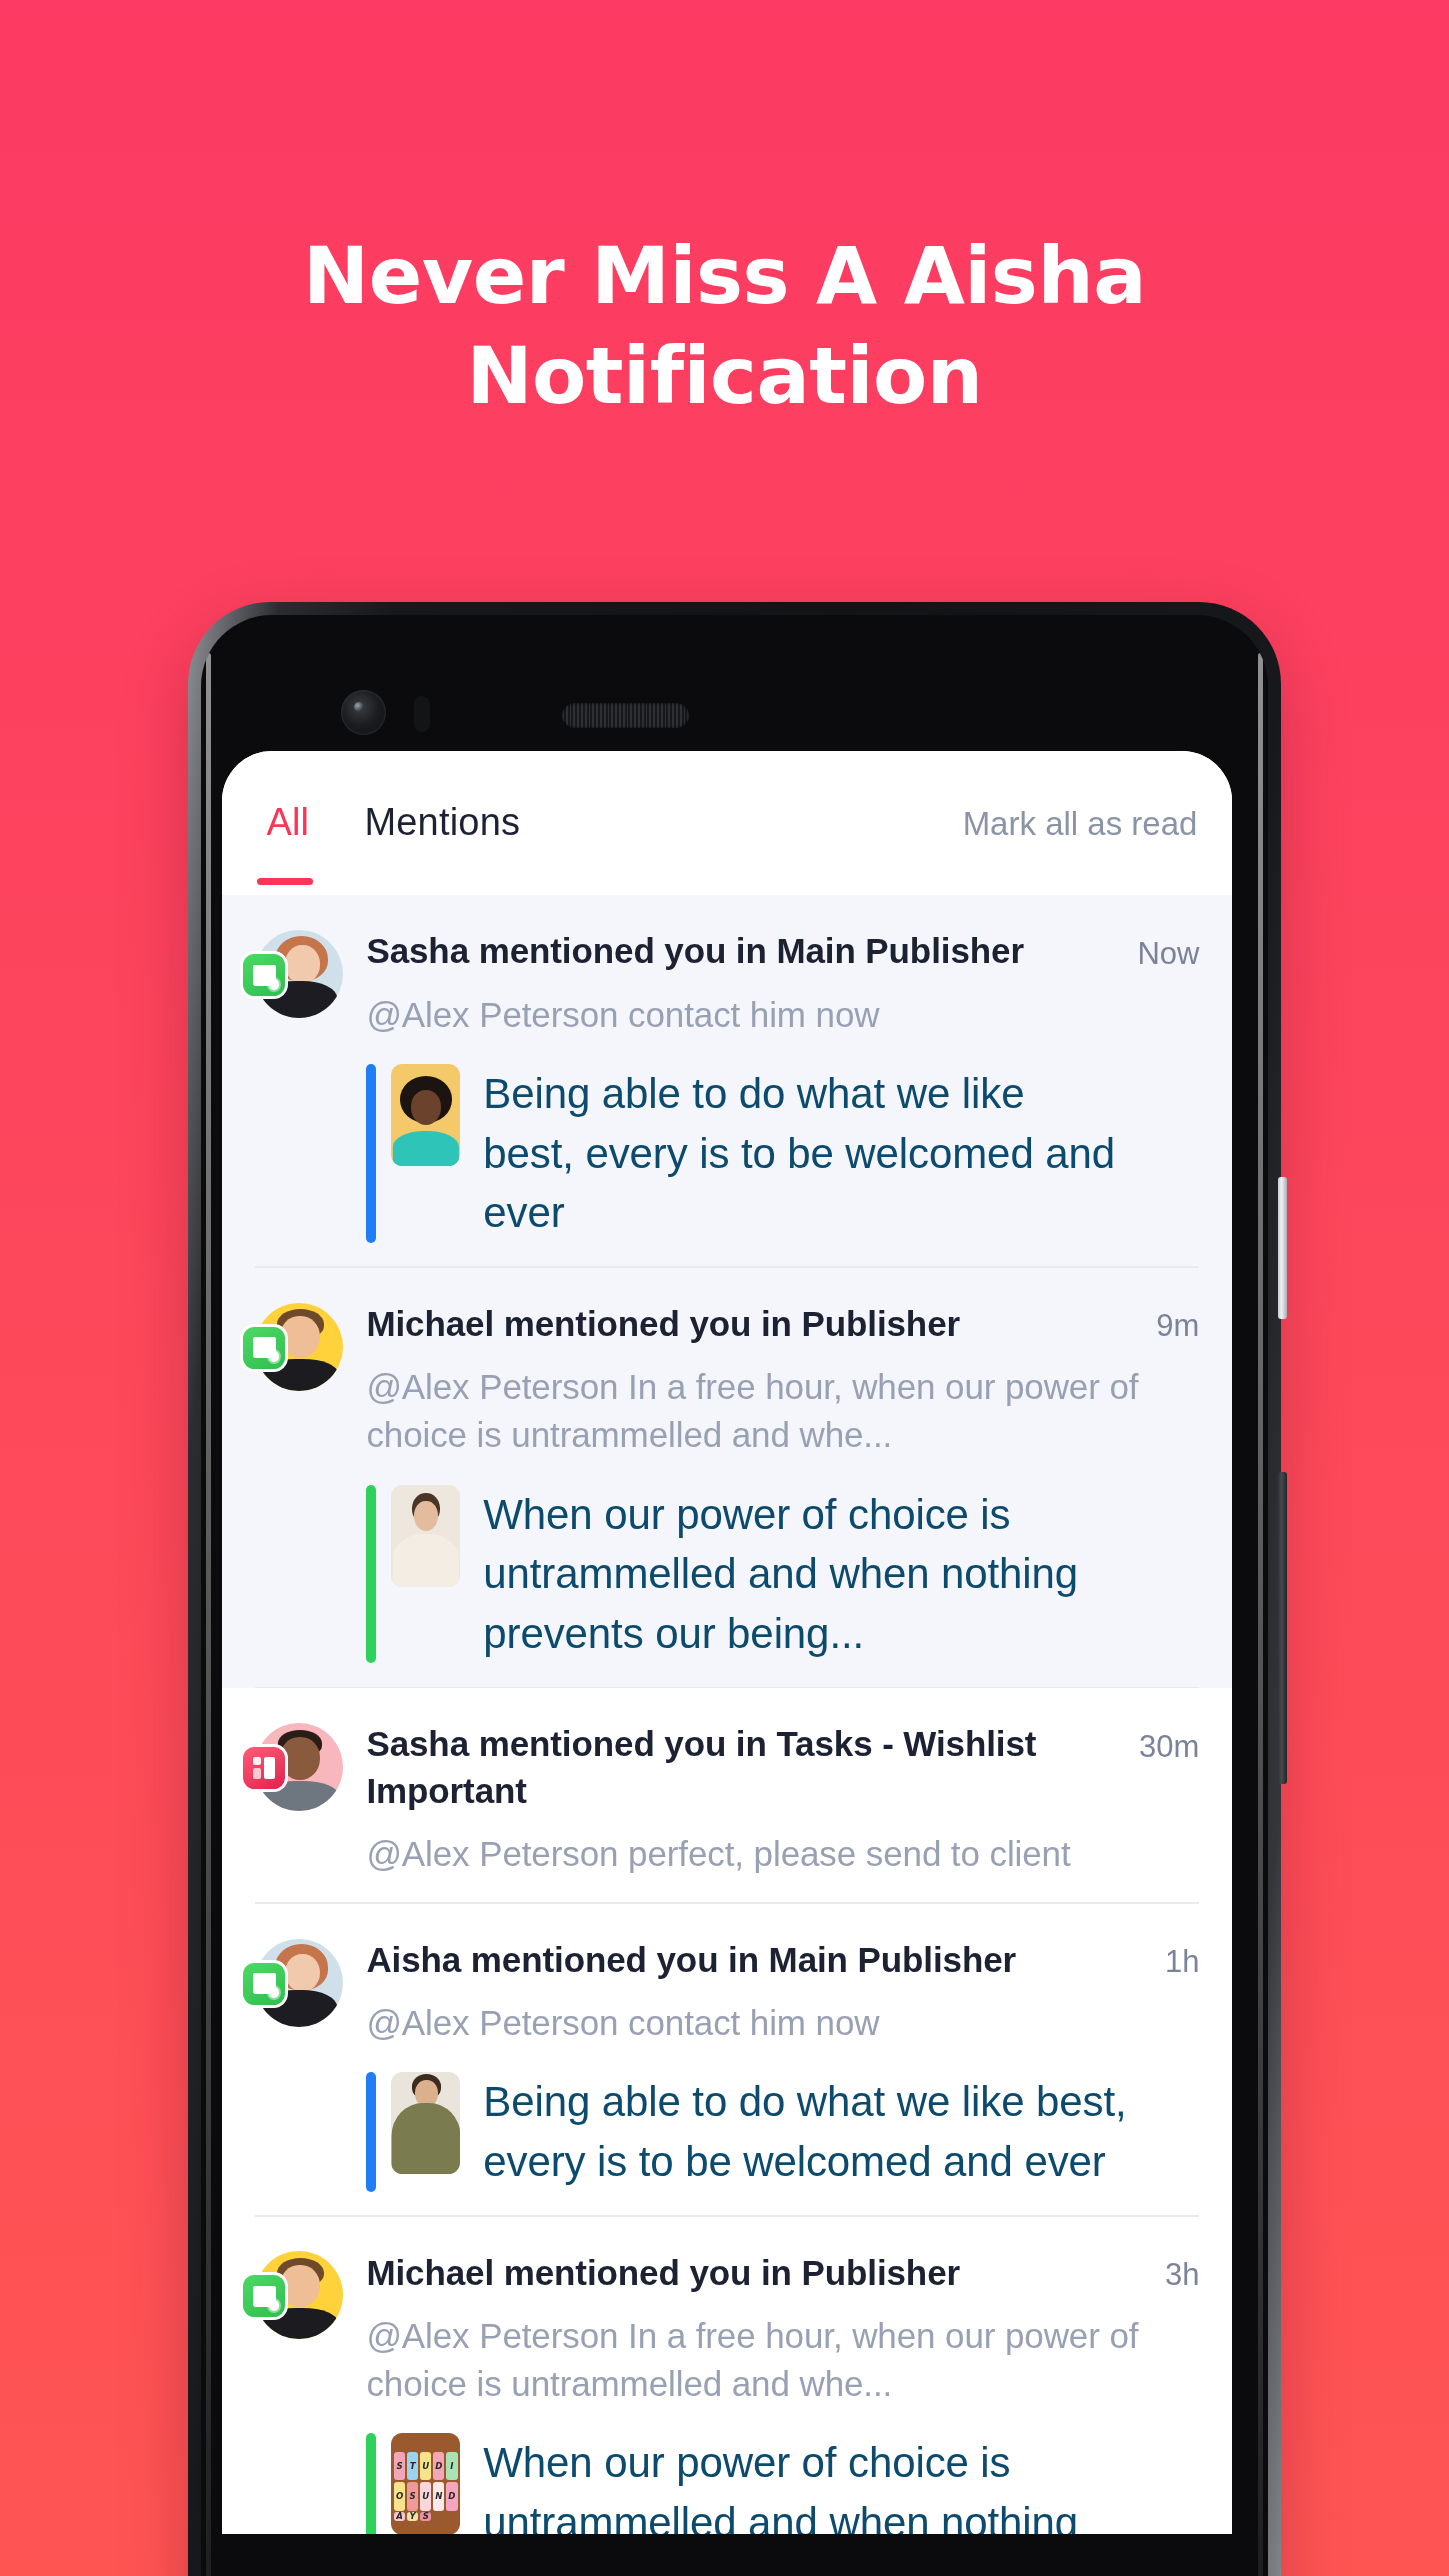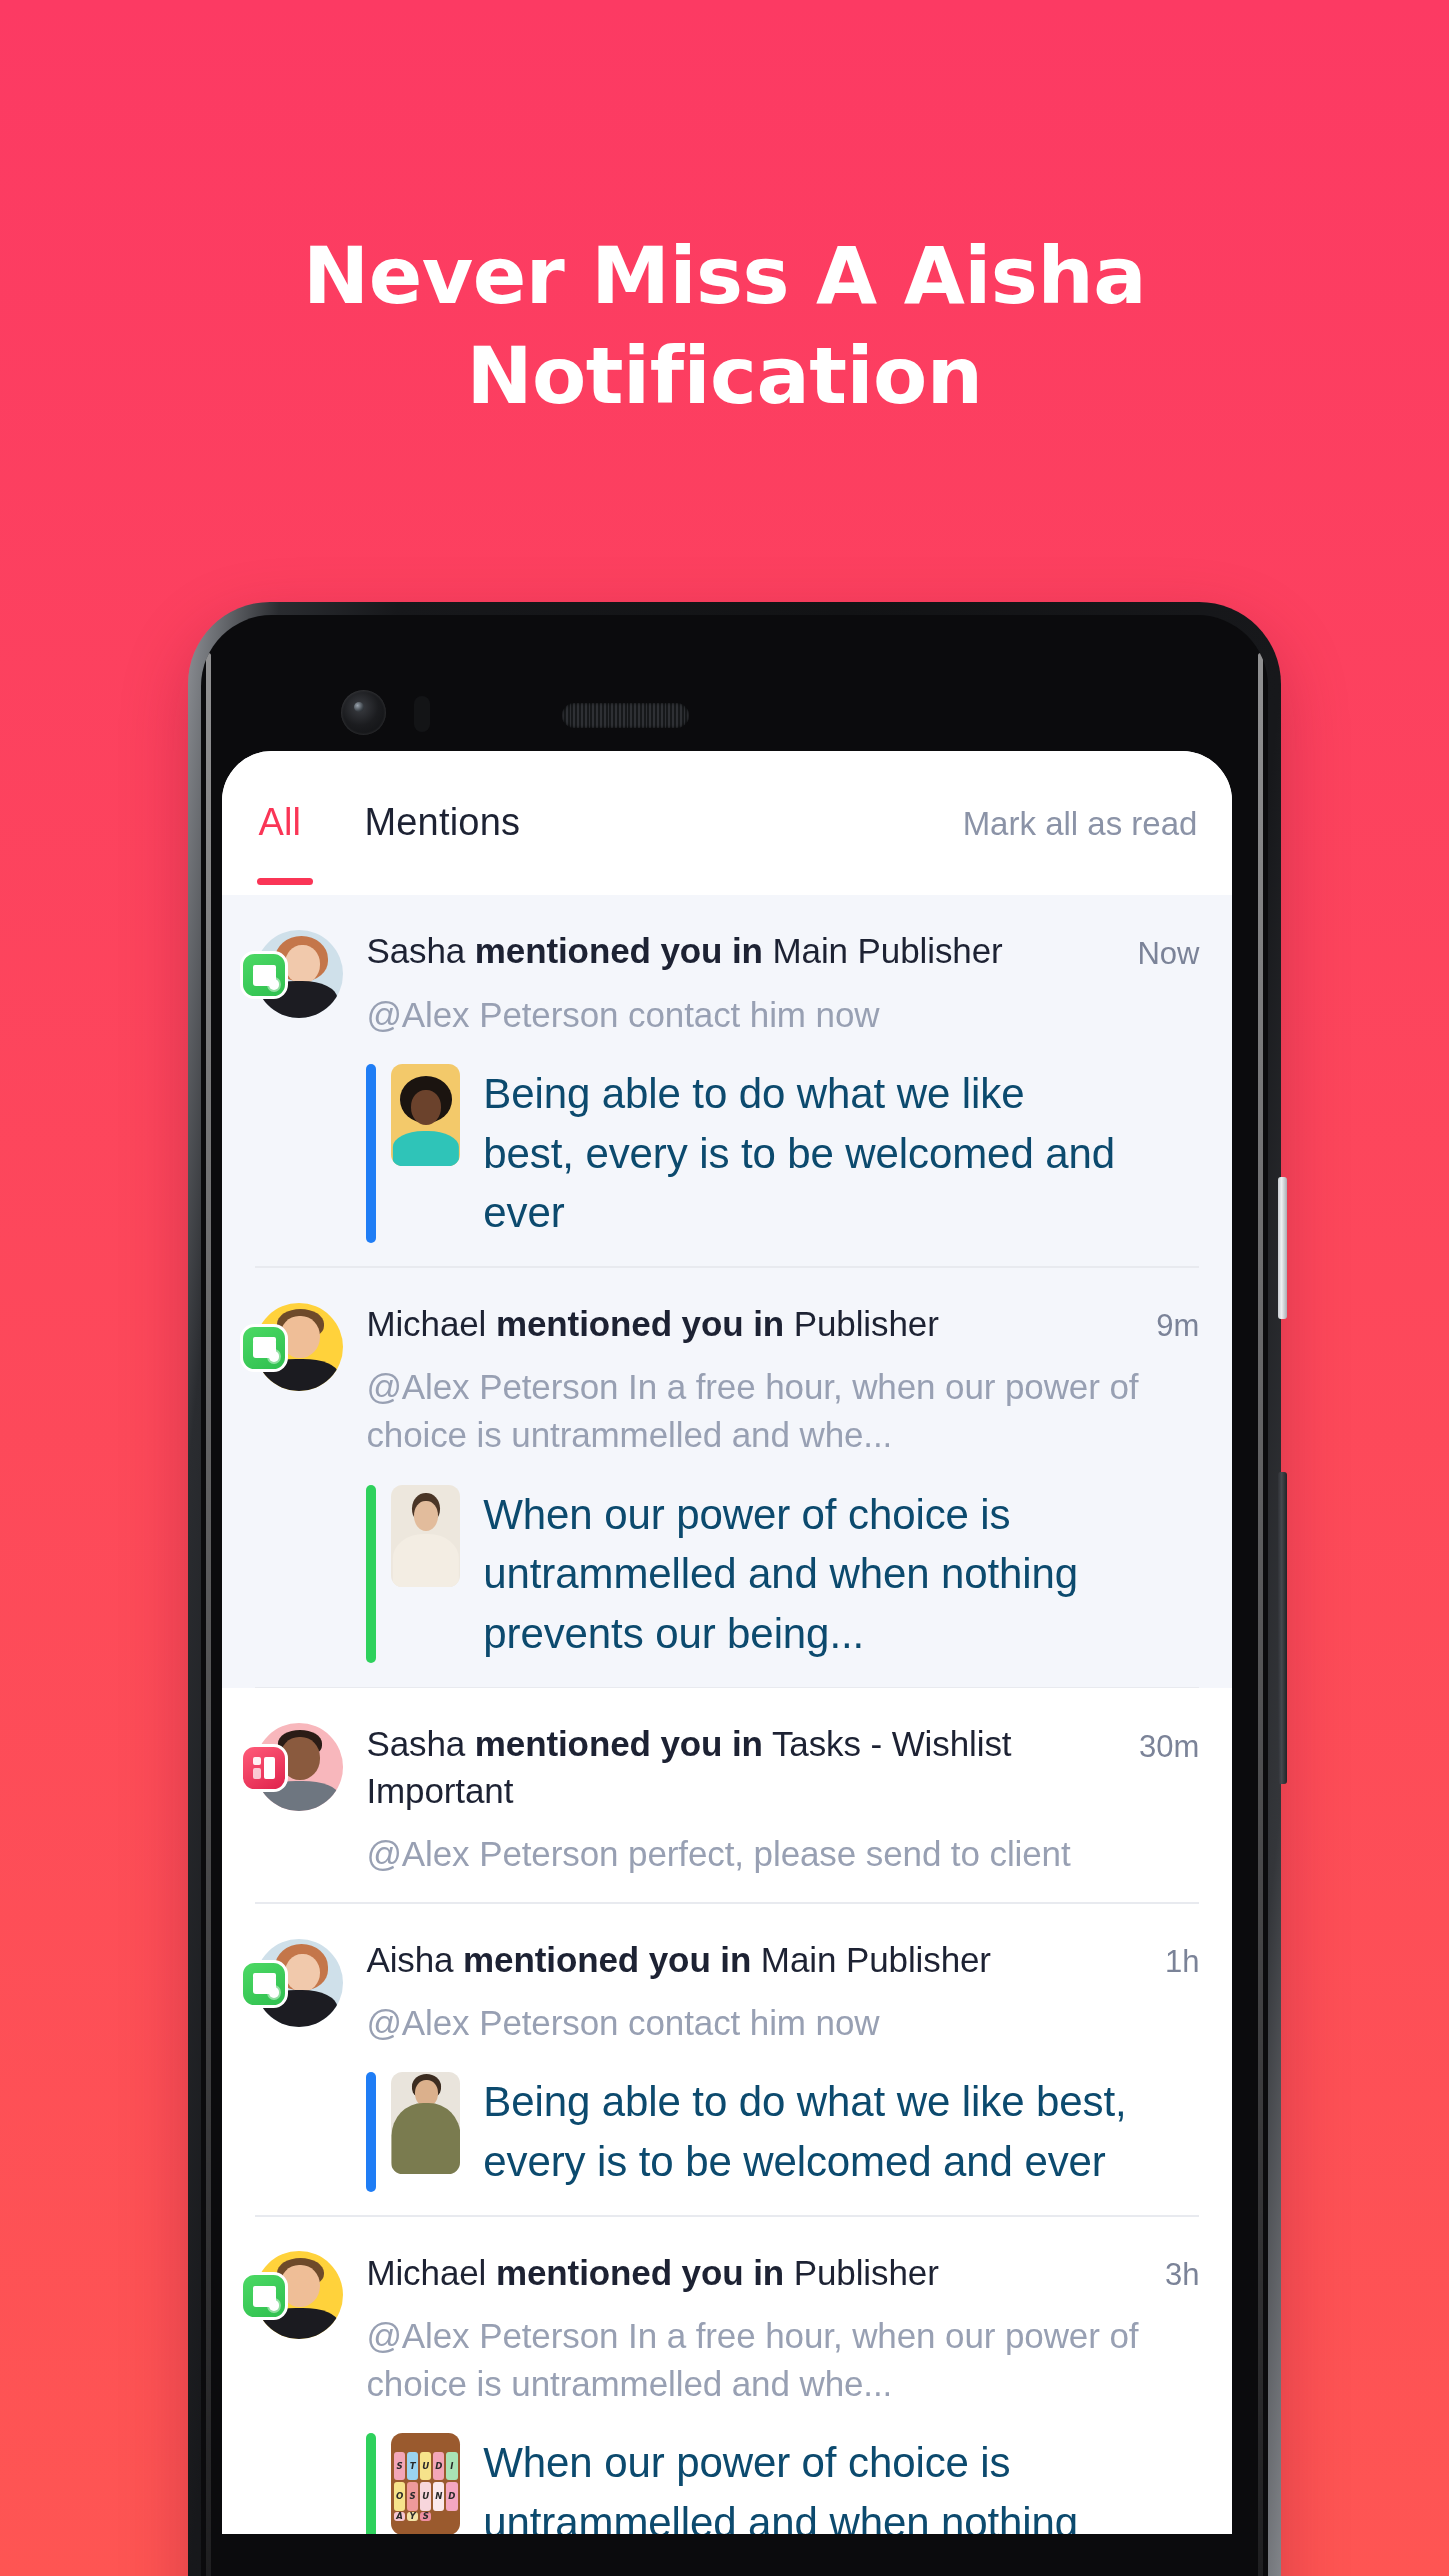--- a/index.html
+++ b/index.html
@@ -156,21 +156,21 @@
     position: absolute;
     top: 50px;
     font-size: 38px;
     color: #1d2233;
     letter-spacing: 0.2px;
     cursor: pointer;
   }
   .tab.active {
     color: #FA3556;
   }
-  .tab.all { left: 36px; }
+  .tab.all { left: 44px; }
   .tab.mentions { left: 142px; }
   .tab-underline {
     position: absolute;
     left: 35px;
     top: 127px;
     width: 56px;
     height: 6.7px;
     border-radius: 3.8px;
     background: #FA3556;
   }
@@ -286,21 +286,21 @@
     flex: 1 1 auto;
     min-width: 0;
     padding-right: 11.5px;
   }
   .notif-title {
     font-size: 35px;
     line-height: 1.34;
     color: #1d2233;
     letter-spacing: -0.1px;
   }
-  .notif-title b { font-weight: 400; }
+  .notif-title b { font-weight: 700; }
   .notif-title span.mid { font-weight: 700; }
   .notif-sub {
     margin-top: 15.3px;
     font-size: 35px;
     line-height: 1.38;
     color: #98A0B3;
     letter-spacing: -0.1px;
   }
   .time {
     flex: 0 0 auto;

